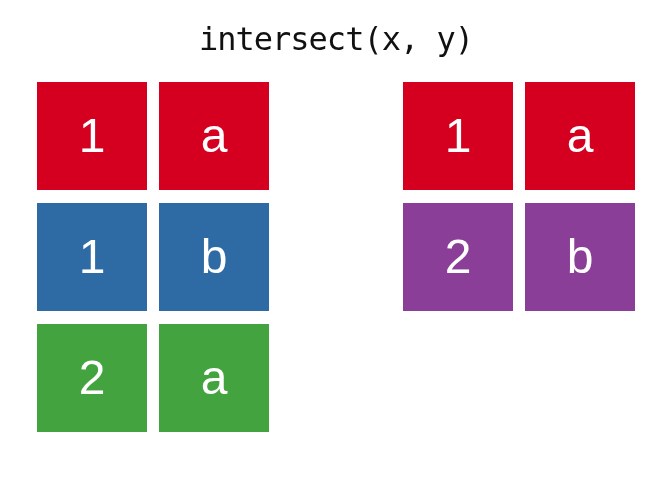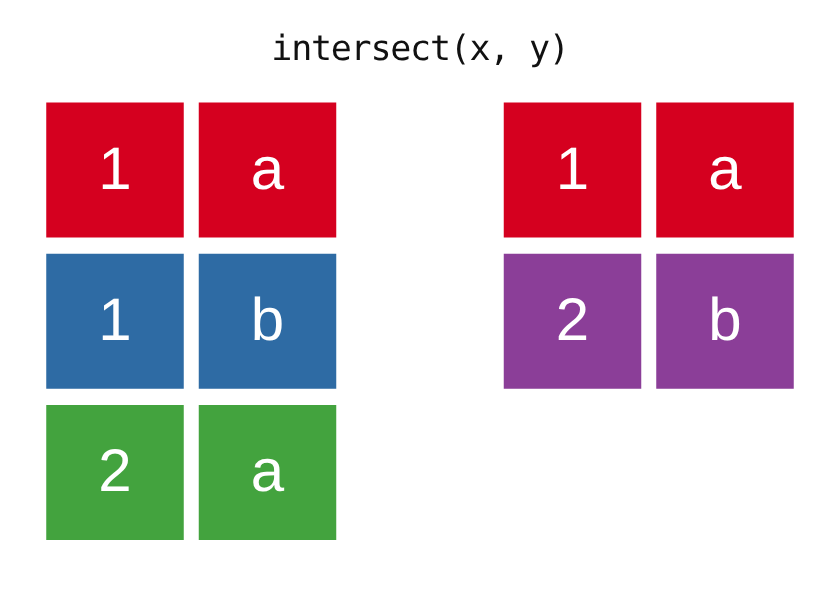--- a/index.html
+++ b/index.html
@@ -15,21 +15,21 @@
     overflow: hidden;
     font-family: "Liberation Sans", sans-serif;
   }
   .figure-title {
     position: absolute;
     top: 20px;
     left: 0;
     width: 672px;
     text-align: center;
     font-family: "DejaVu Sans Mono", monospace;
-    font-size: 28px;
+    font-size: 32px;
     line-height: 38px;
     font-weight: 500;
     letter-spacing: -1px;
   }
   .setop-table {
     position: absolute;
     display: grid;
     grid-template-columns: 110px 110px;
     column-gap: 12px;
     row-gap: 13px;

